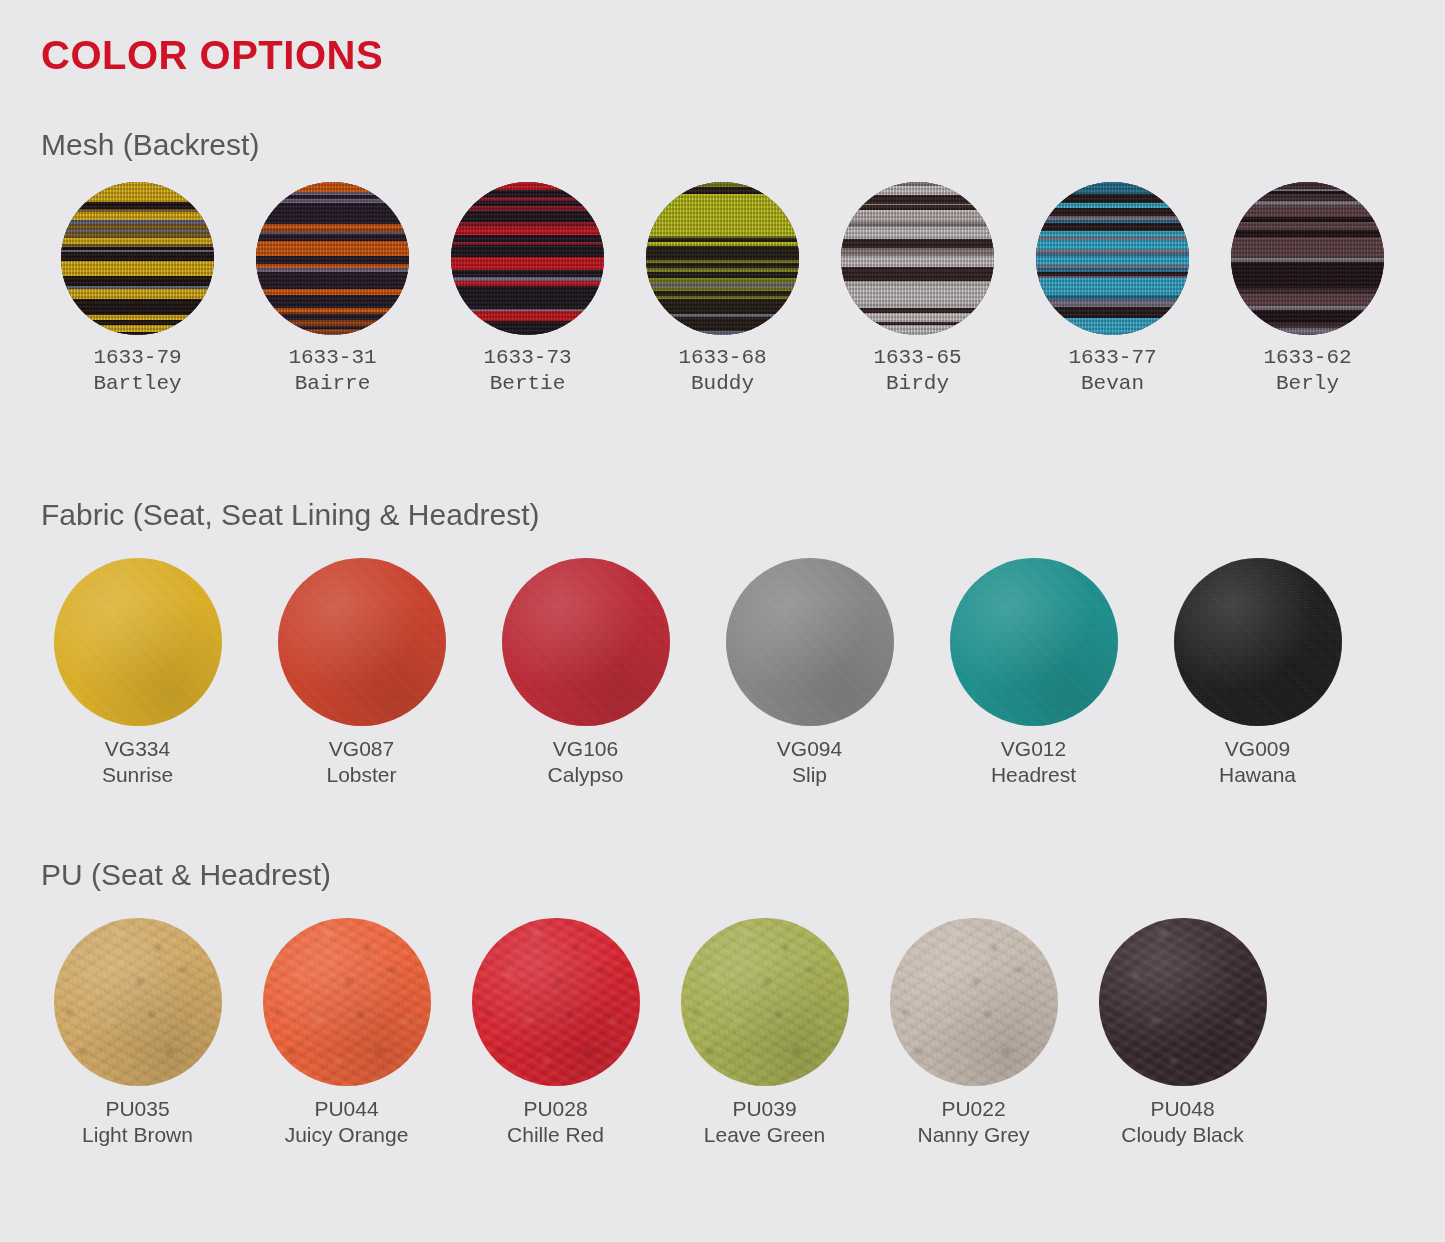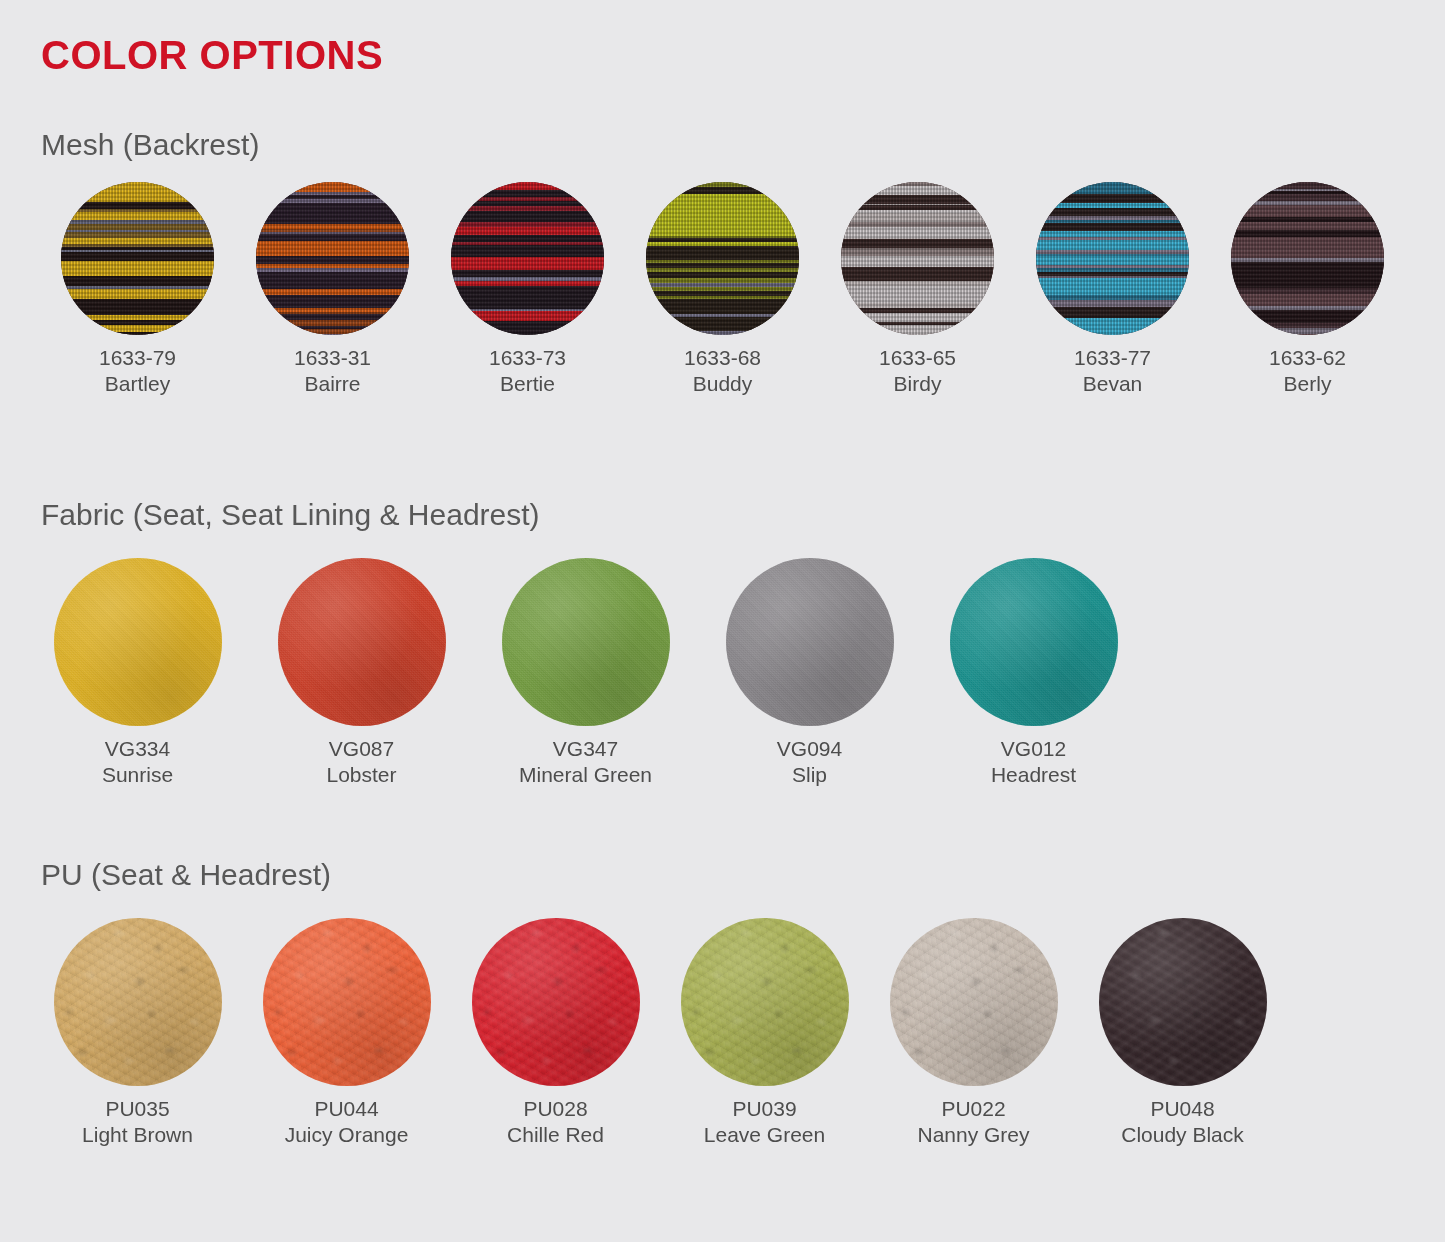--- a/index.html
+++ b/index.html
@@ -179,21 +179,21 @@
 </style>
 </head>
 <body>
 
 <div class="page">
 
   <div class="page-title">COLOR OPTIONS</div>
 
   <div class="section" id="section-mesh" style="top:130px;">
     <div class="section-title">Mesh (Backrest)</div>
-    <div class="swatch-row" id="mesh-row" style="top:52px;">
+    <div class="swatch-row" id="mesh-row" style="top:52px;font-family:Liberation Mono, monospace;">
         <div class="swatch-cell">
           <div class="swatch-disc mesh-disc" style="background: rgb(35, 22, 22);">
             <div class="stripes" style="background-image: linear-gradient(rgb(242, 194, 26) 0%, rgb(242, 194, 26) 2.38%, rgb(242, 194, 26) 2.38%, rgb(242, 194, 26) 5.68%, rgb(242, 194, 26) 5.68%, rgb(242, 194, 26) 8.43%, rgb(242, 194, 26) 8.43%, rgb(242, 194, 26) 12.96%, rgb(35, 22, 22) 12.96%, rgb(35, 22, 22) 15.15%, rgb(35, 22, 22) 15.15%, rgb(35, 22, 22) 17.39%, rgb(138, 106, 42) 17.39%, rgb(138, 106, 42) 19.53%, rgb(242, 194, 26) 19.53%, rgb(242, 194, 26) 25.16%, rgb(109, 110, 134) 25.16%, rgb(109, 110, 134) 27.73%, rgb(138, 106, 42) 27.73%, rgb(138, 106, 42) 31.22%, rgb(109, 110, 134) 31.22%, rgb(109, 110, 134) 32.49%, rgb(138, 106, 42) 32.49%, rgb(138, 106, 42) 34.6%, rgb(138, 106, 42) 34.6%, rgb(138, 106, 42) 36.46%, rgb(242, 194, 26) 36.46%, rgb(242, 194, 26) 38.55%, rgb(242, 194, 26) 38.55%, rgb(242, 194, 26) 40.62%, rgb(138, 106, 42) 40.62%, rgb(138, 106, 42) 42.33%, rgb(35, 22, 22) 42.33%, rgb(35, 22, 22) 44.71%, rgb(109, 110, 134) 44.71%, rgb(109, 110, 134) 45.98%, rgb(35, 22, 22) 45.98%, rgb(35, 22, 22) 51.55%, rgb(242, 194, 26) 51.55%, rgb(242, 194, 26) 57.44%, rgb(242, 194, 26) 57.44%, rgb(242, 194, 26) 61.34%, rgb(35, 22, 22) 61.34%, rgb(35, 22, 22) 66.45%, rgb(35, 22, 22) 66.45%, rgb(35, 22, 22) 68.3%, rgb(109, 110, 134) 68.3%, rgb(109, 110, 134) 70.1%, rgb(242, 194, 26) 70.1%, rgb(242, 194, 26) 76.42%, rgb(35, 22, 22) 76.42%, rgb(35, 22, 22) 80.45%, rgb(35, 22, 22) 80.45%, rgb(35, 22, 22) 83.16%, rgb(35, 22, 22) 83.16%, rgb(35, 22, 22) 86.89%, rgb(242, 194, 26) 86.89%, rgb(242, 194, 26) 90.1%, rgb(35, 22, 22) 90.1%, rgb(35, 22, 22) 91.9%, rgb(35, 22, 22) 91.9%, rgb(35, 22, 22) 93.59%, rgb(242, 194, 26) 93.59%, rgb(242, 194, 26) 98.21%, rgb(35, 22, 22) 98.21%, rgb(35, 22, 22) 100%);"></div>
             <div class="rib2"></div>
             <div class="rib"></div>
           </div>
           <div class="swatch-label">
             <span class="code">1633-79</span>
             <span class="name">Bartley</span>
           </div>
@@ -287,27 +287,27 @@
             <div class="speckle"></div>
             <div class="shade"></div>
           </div>
           <div class="swatch-label">
             <span class="code">VG087</span>
             <span class="name">Lobster</span>
           </div>
         </div>
         <div class="swatch-cell">
           <div class="swatch-disc fabric-disc">
-            <div class="base" style="background: rgb(121, 169, 62);"></div>
-            <div class="speckle"></div>
-            <div class="shade"></div>
-          </div>
-          <div class="swatch-label">
-            <span class="code">VG347</span>
-            <span class="name">Mineral Green</span>
+            <div class="base" style="background: rgb(207, 31, 45);"></div>
+            <div class="speckle"></div>
+            <div class="shade"></div>
+          </div>
+          <div class="swatch-label">
+            <span class="code">VG106</span>
+            <span class="name">Calypso</span>
           </div>
         </div>
         <div class="swatch-cell">
           <div class="swatch-disc fabric-disc">
             <div class="base" style="background: rgb(145, 142, 147);"></div>
             <div class="speckle"></div>
             <div class="shade"></div>
           </div>
           <div class="swatch-label">
             <span class="code">VG094</span>
@@ -316,20 +316,31 @@
         </div>
         <div class="swatch-cell">
           <div class="swatch-disc fabric-disc">
             <div class="base" style="background: rgb(15, 154, 150);"></div>
             <div class="speckle"></div>
             <div class="shade"></div>
           </div>
           <div class="swatch-label">
             <span class="code">VG012</span>
             <span class="name">Headrest</span>
+          </div>
+        </div>
+        <div class="swatch-cell">
+          <div class="swatch-disc fabric-disc">
+            <div class="base" style="background: rgb(17, 17, 19);"></div>
+            <div class="speckle"></div>
+            <div class="shade"></div>
+          </div>
+          <div class="swatch-label">
+            <span class="code">VG009</span>
+            <span class="name">Hawana</span>
           </div>
         </div>
       </div>
   </div>
 
   <div class="section" id="section-pu" style="top:860px;">
     <div class="section-title">PU (Seat &amp; Headrest)</div>
     <div class="swatch-row" id="pu-row" style="top:58px;gap:14px;">
         <div class="swatch-cell">
           <div class="swatch-disc pu-disc">

